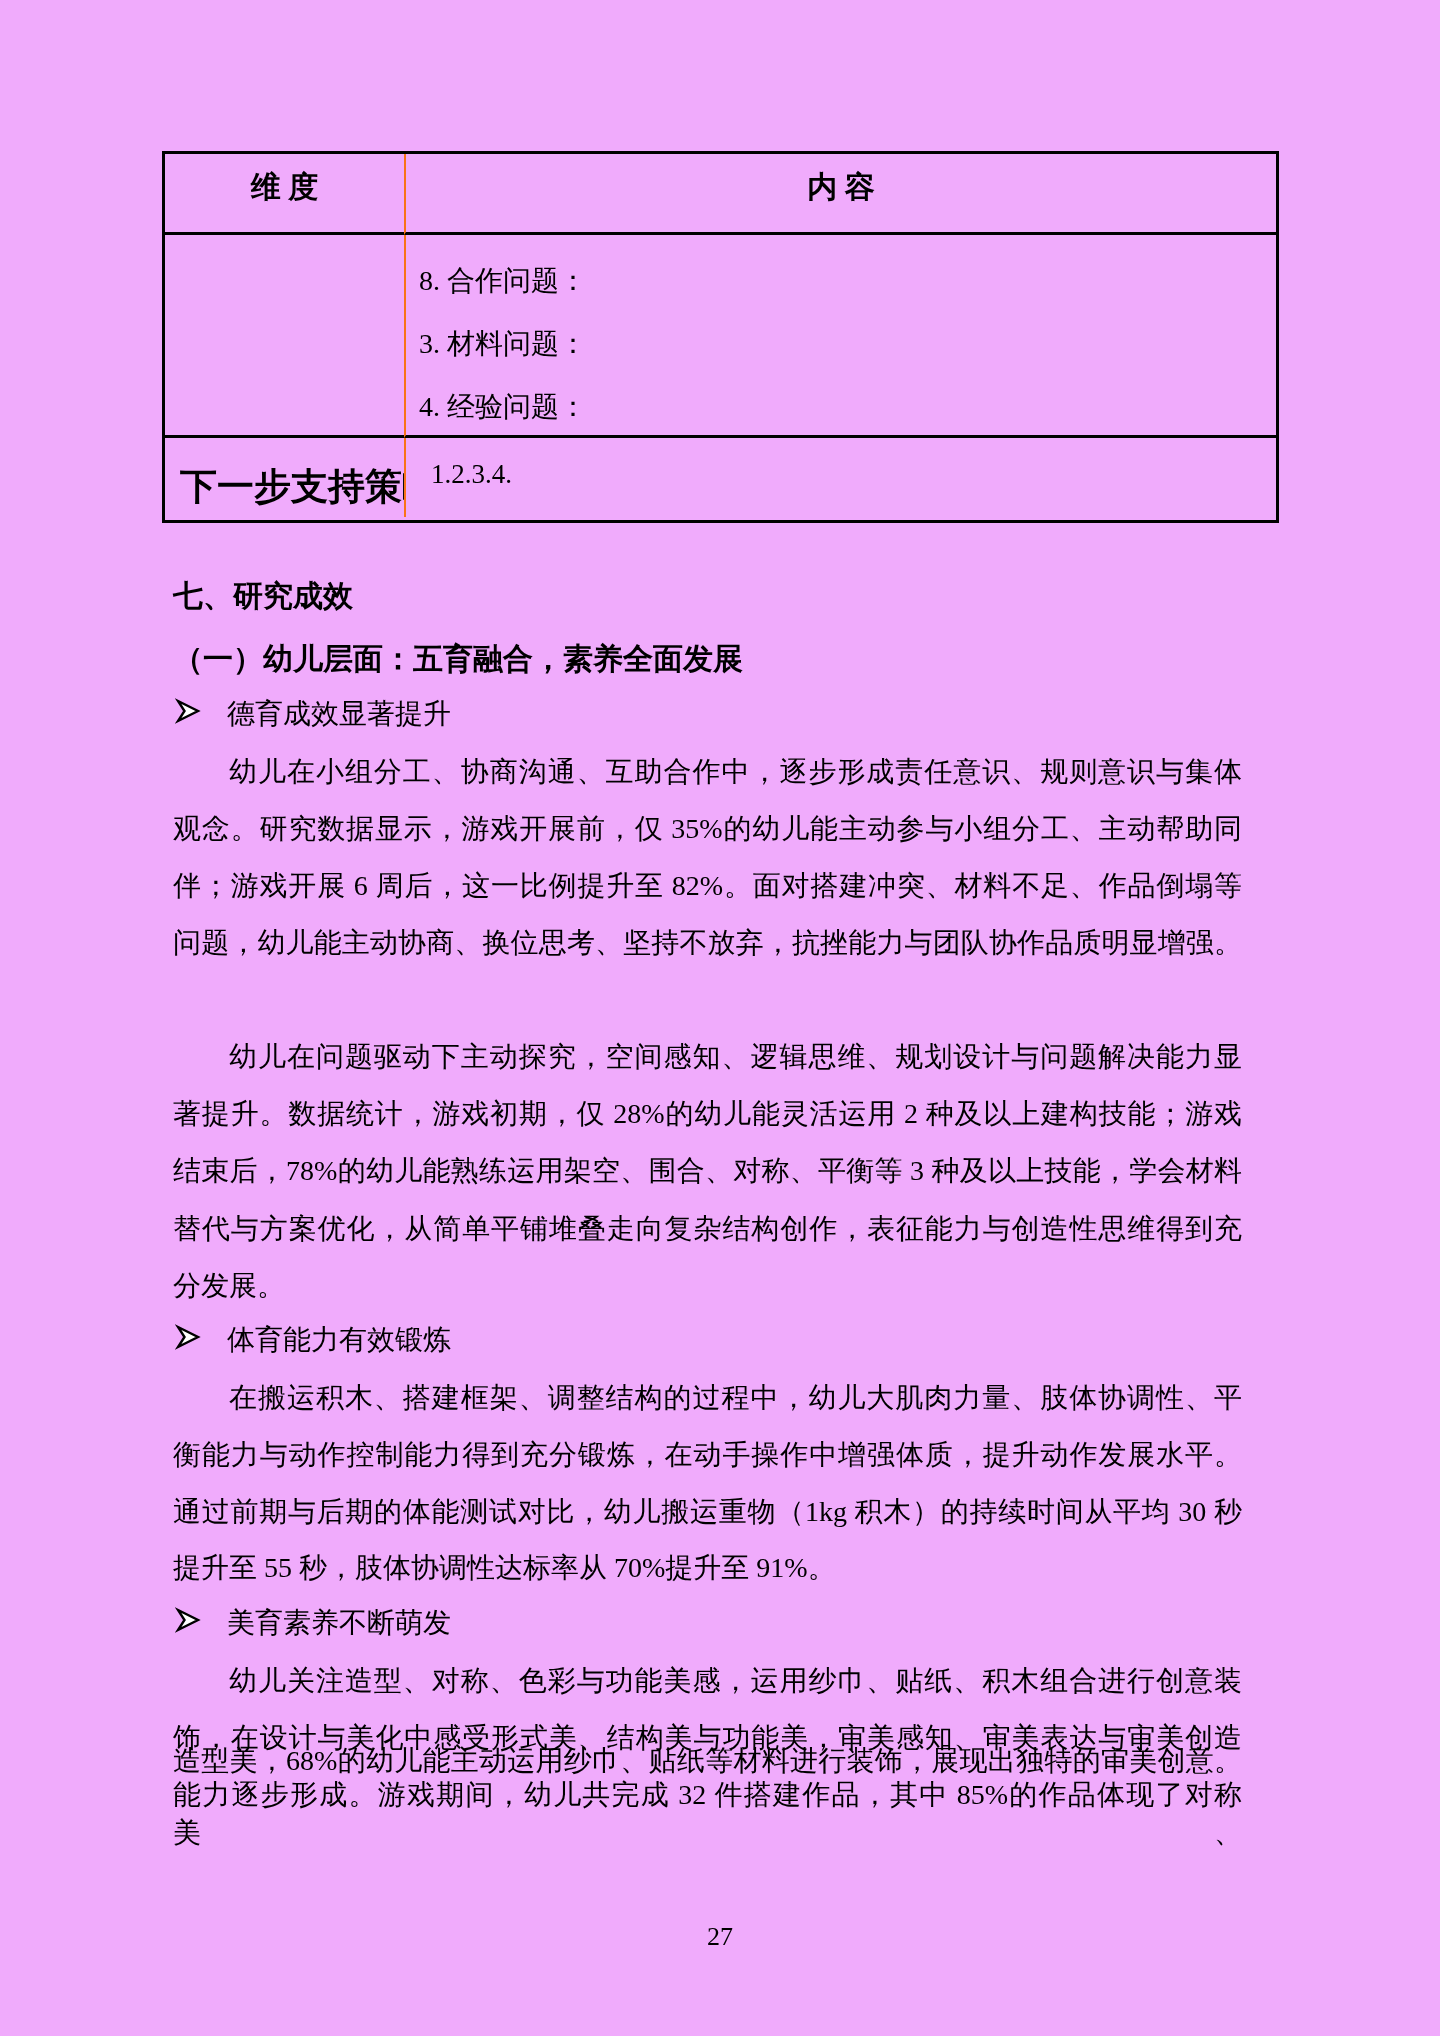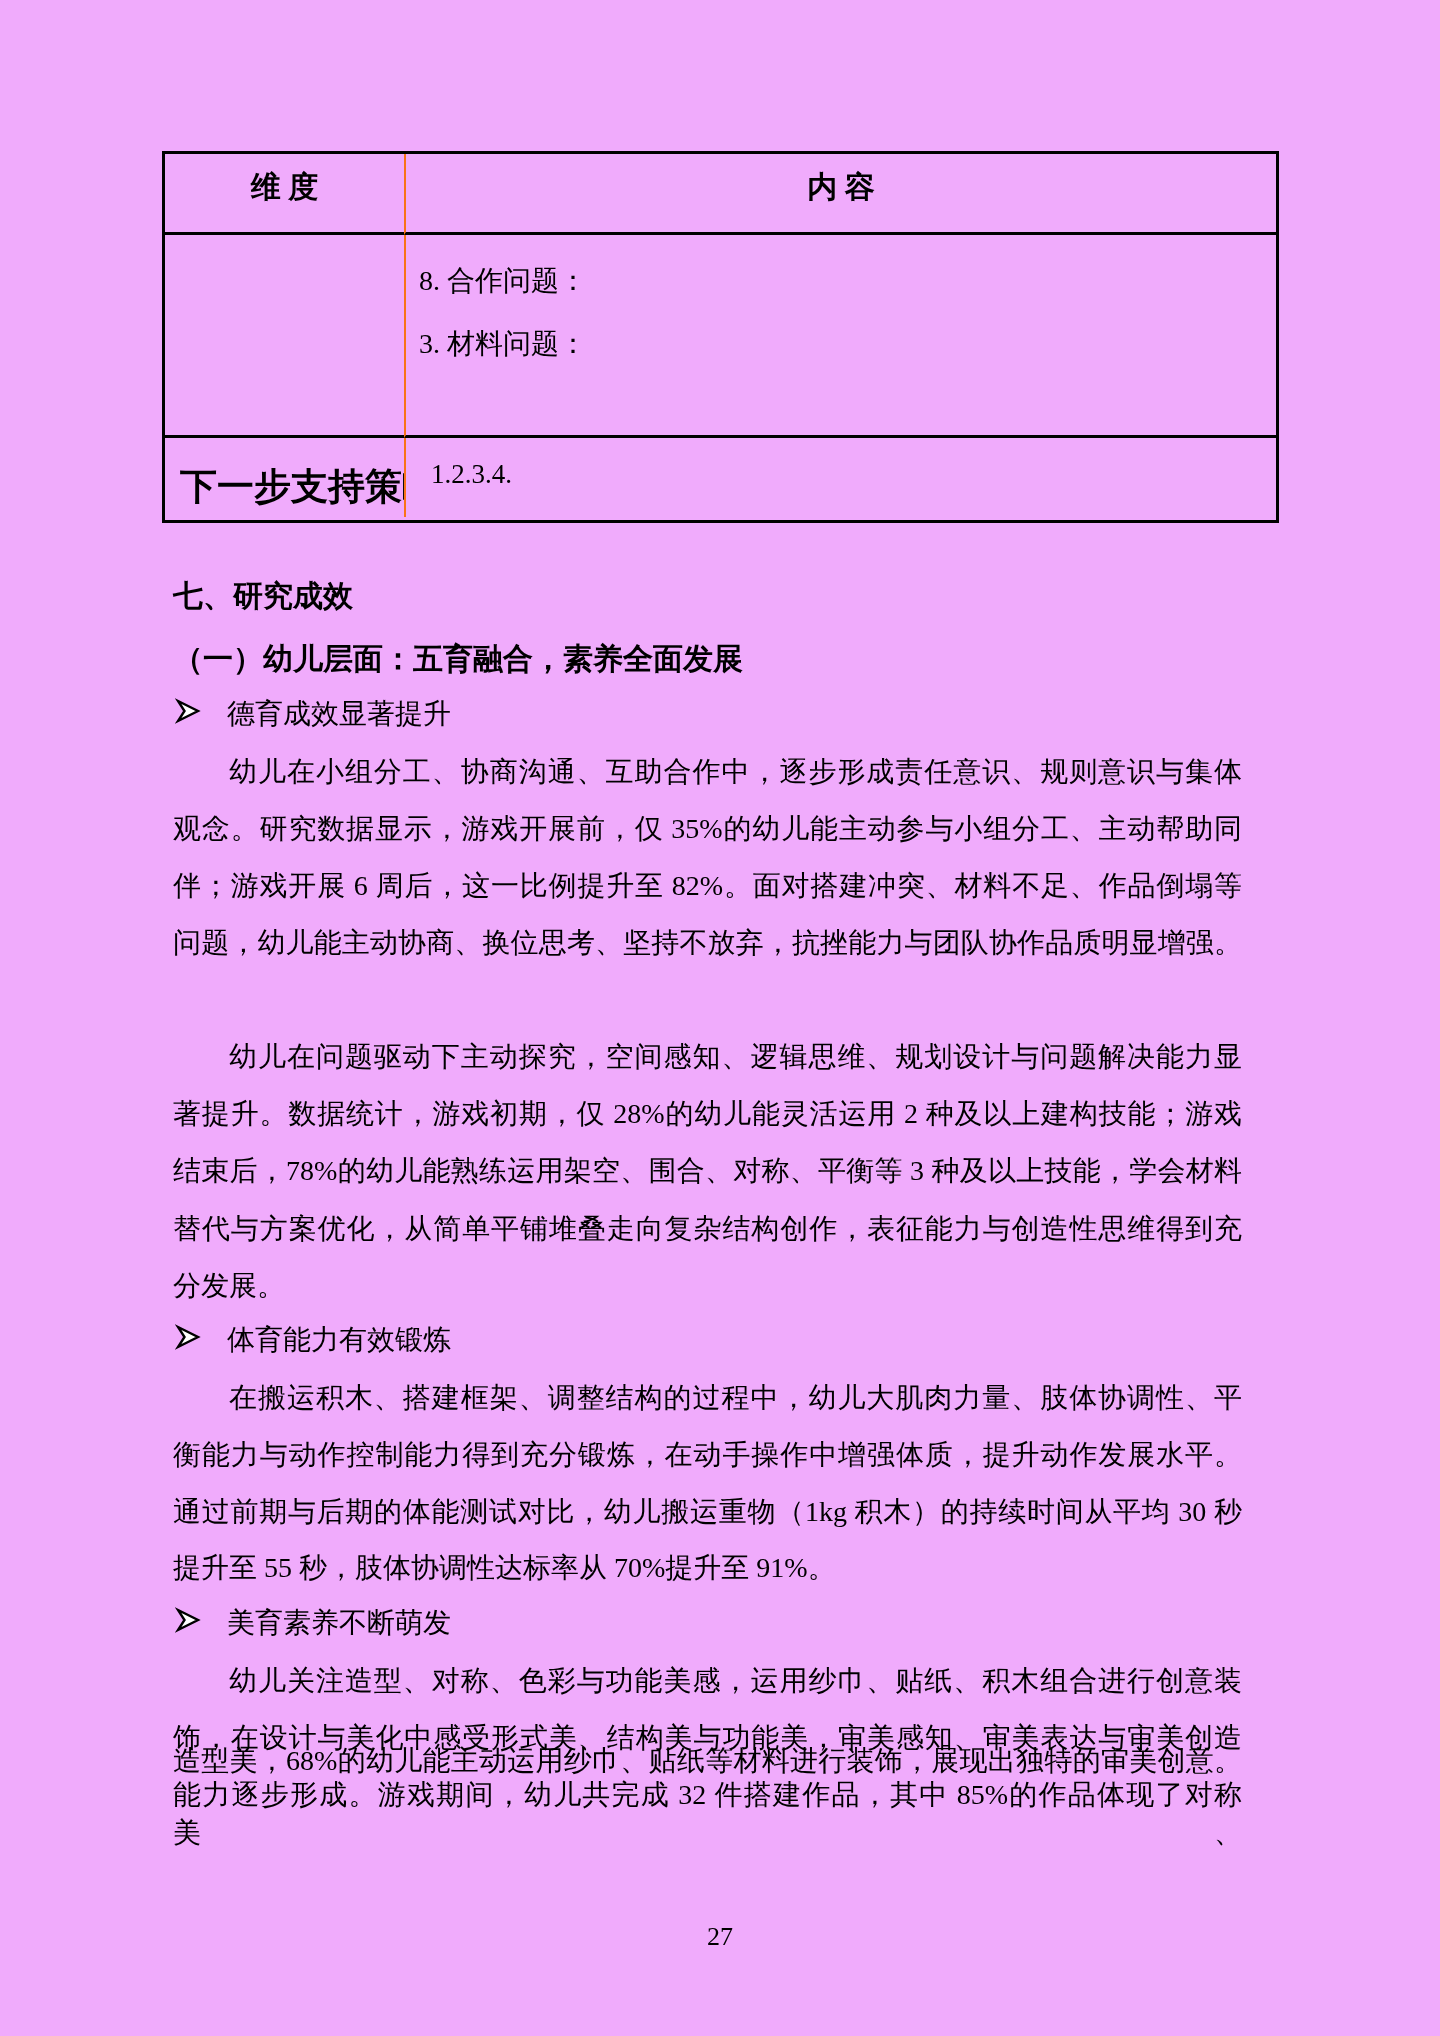--- a/index.html
+++ b/index.html
@@ -72,20 +72,21 @@
 
   <div id="rubric-table">
 
     <div class="cell rowline hdr">维 度</div>
     <div class="cell col2 rowline hdr">内 容</div>
 
     <div class="cell rowline"></div>
     <div class="cell col2 rowline content-cell">
       <div>8. 合作问题：</div>
       <div>3. 材料问题：</div>
+      <div>4. 经验问题：</div>
     </div>
 
     <div class="cell strategy-label">下一步支持策略</div>
     <div class="cell col2 strategy-content">1.2.3.4.</div>
   </div>
 
   <div id="doc">
 
     <div class="line h2" style="top:640px">（一）幼儿层面：五育融合，素养全面发展</div>
 

